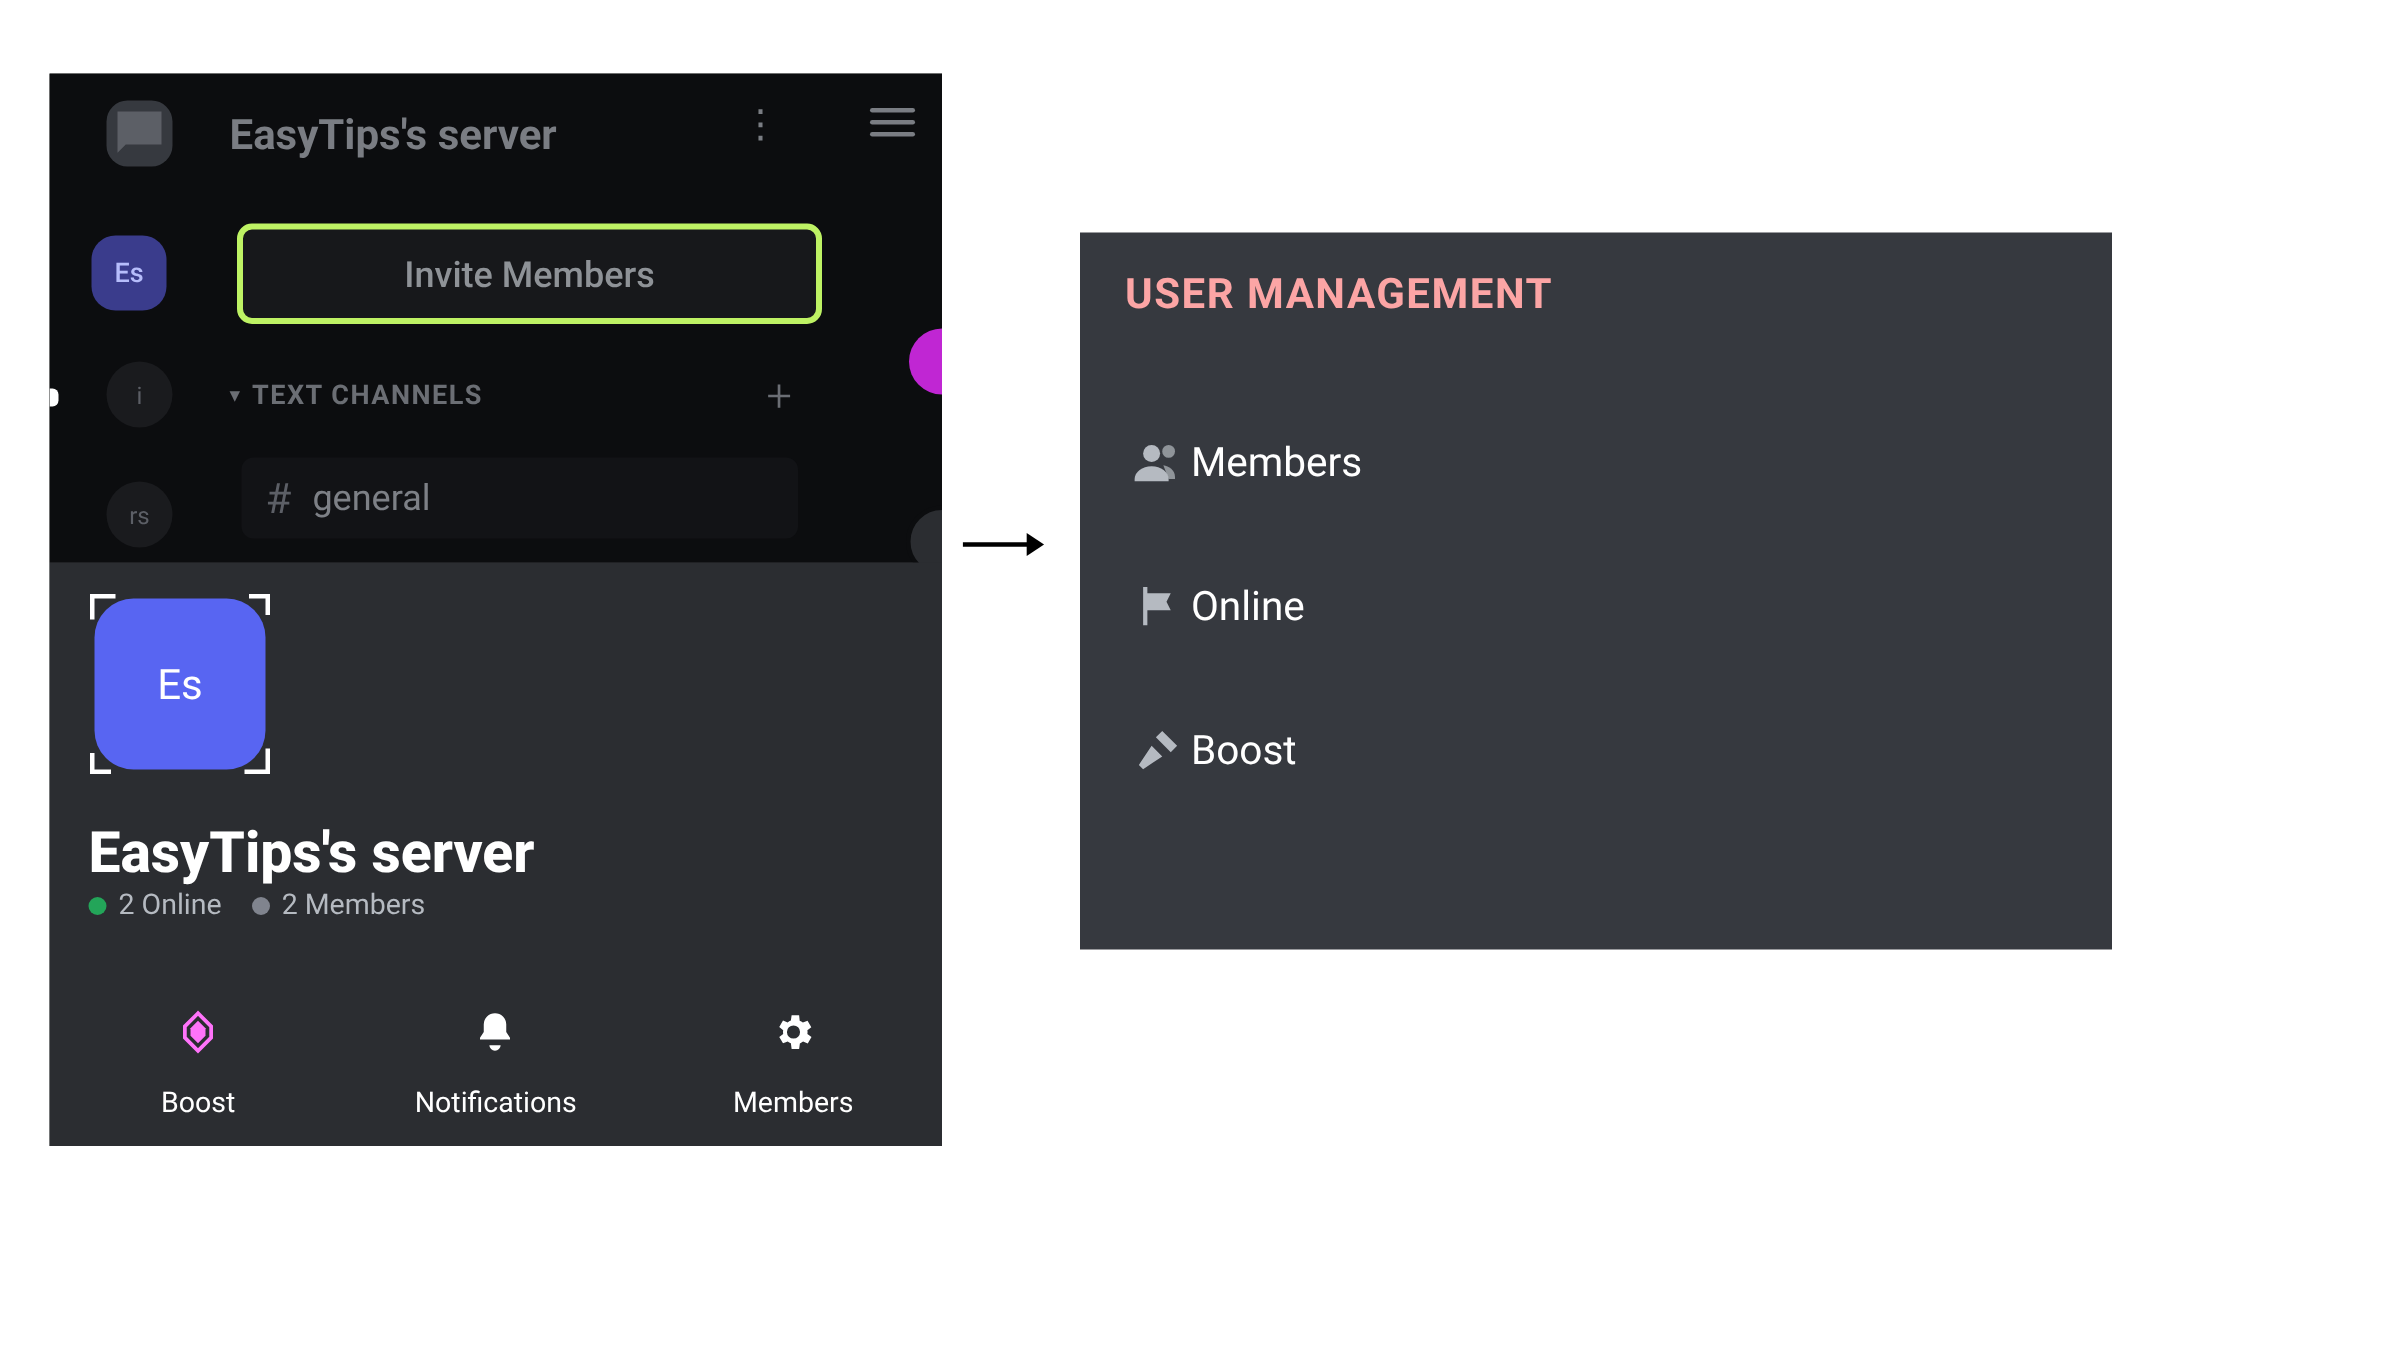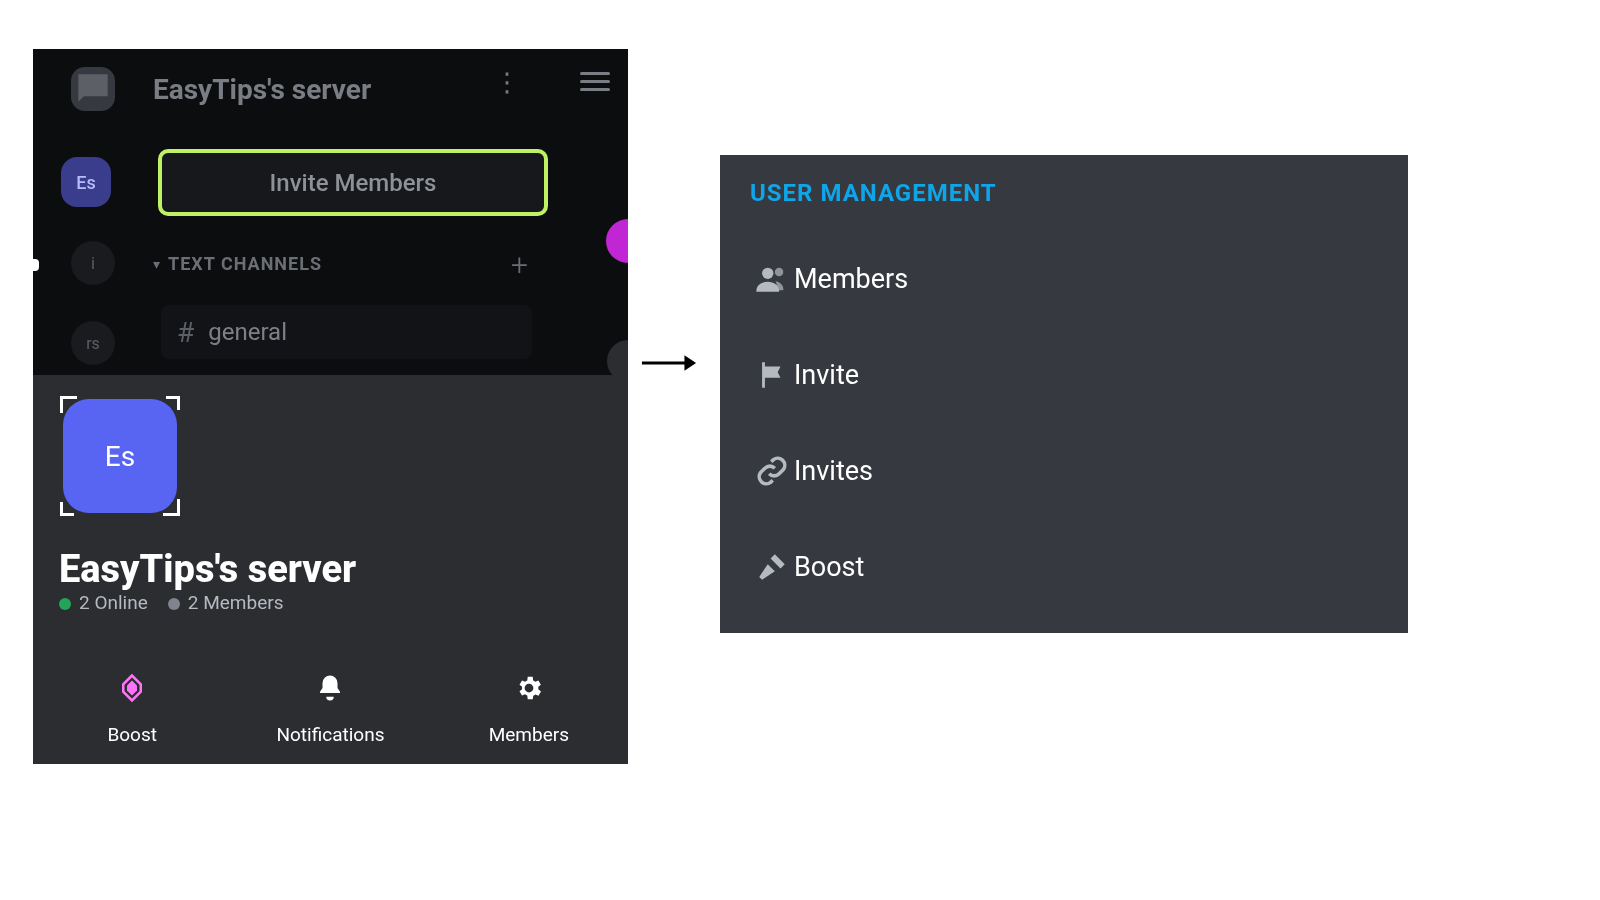--- a/index.html
+++ b/index.html
@@ -81,21 +81,21 @@
   .act svg{width:30px;height:30px;}
 
   
   .arrow{position:absolute;left:640px;top:352px;width:58px;height:22px;}
 
   
   .panel{
     position:absolute;left:720px;top:155px;width:688px;height:478px;
     background:#36393f;padding:24px 30px;
   }
-  .panel-title{color:#0ea5e9;font-size:24px;font-weight:700;letter-spacing:1px;margin-bottom:24px;}
+  .panel-title{color:#fca5a5;font-size:28px;font-weight:700;letter-spacing:1px;margin-bottom:48px;}
   .row{display:flex;align-items:center;height:96px;cursor:pointer;}
   .row .ic{width:44px;display:flex;justify-content:center;color:#b5bac1;}
   .row .txt{font-size:27px;color:#ffffff;}
   .row svg{width:34px;height:34px;}
 </style>
 </head>
 <body>
 
 <div class="phone">
   <div class="dim">
@@ -202,32 +202,23 @@
     </span>
     <span class="txt">Members</span>
   </div>
 
   <div class="row">
     <span class="ic">
       <svg viewBox="0 0 24 24" fill="#b5bac1">
           <path d="M5 3v18h2v-7h11l-2-4 2-4H7V3z"></path>
         </svg>
     </span>
-    <span class="txt">Invite</span>
-  </div>
-
-  <div class="row">
-    <span class="ic">
-      <svg viewBox="0 0 24 24" fill="none" stroke="#b5bac1" stroke-width="2.5">
-          <path d="M10 14a5 5 0 0 0 7 0l3-3a5 5 0 0 0-7-7l-1.5 1.5"></path>
-          <path d="M14 10a5 5 0 0 0-7 0l-3 3a5 5 0 0 0 7 7l1.5-1.5"></path>
-        </svg>
-    </span>
-    <span class="txt">Invites</span>
-  </div>
+    <span class="txt">Online</span>
+  </div>
+
 
   <div class="row">
     <span class="ic">
       <svg viewBox="0 0 24 24" fill="#b5bac1">
           <path d="M14 3l7 7-3 3-7-7zM9 10l5 5-9 6-2-2z"></path>
         </svg>
     </span>
     <span class="txt">Boost</span>
   </div>
 </div>

